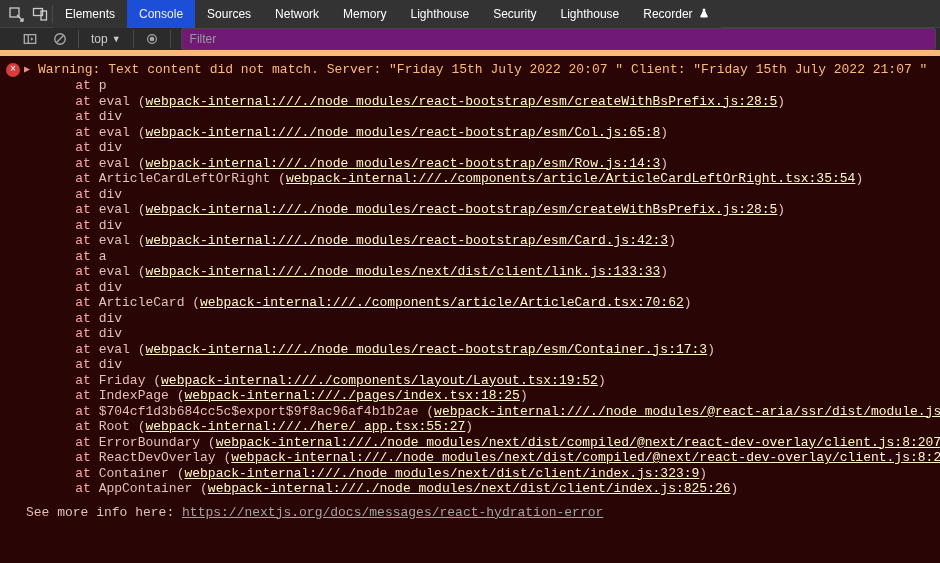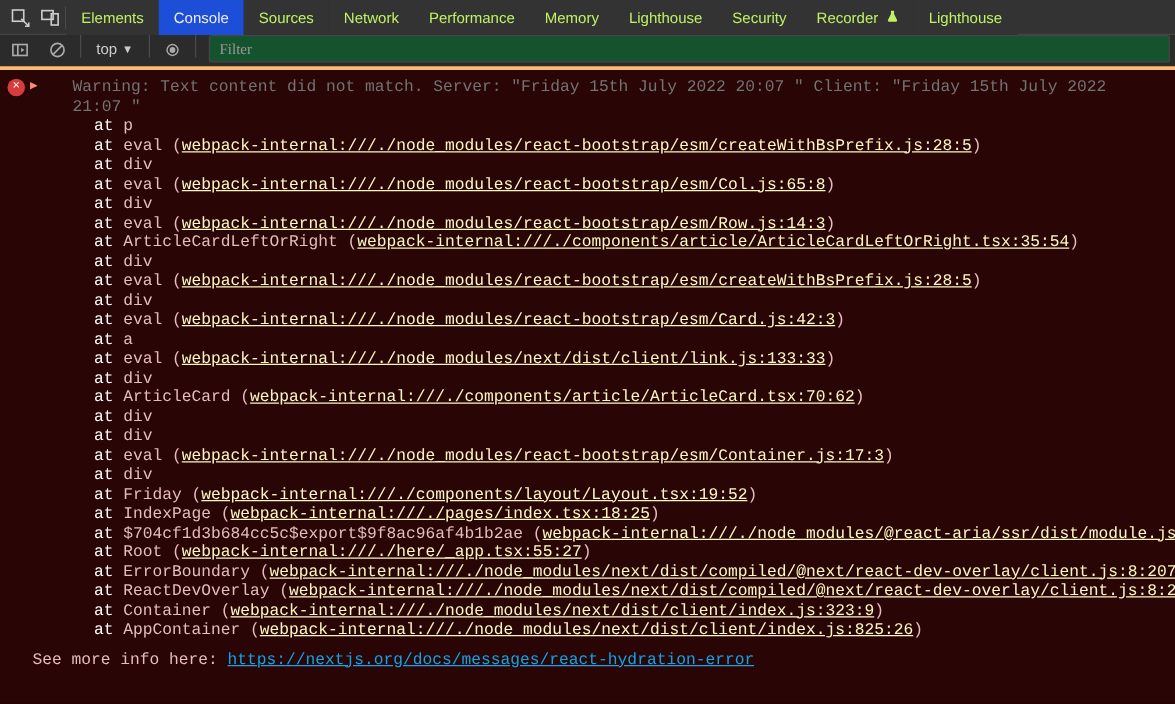--- a/index.html
+++ b/index.html
@@ -27,34 +27,35 @@
     align-items: center;
     justify-content: center;
     color: #ccc;
   }
   .tab-icon svg { width: 16px; height: 16px; }
   .tab {
     padding: 0 12px;
     height: 28px;
     line-height: 28px;
     font-size: 12px;
-    color: #bef264;
+    color: #ffffff;
     background: #333;
     cursor: default;
   }
   .tab.active {
     background: #1d4ed8;
     color: #eee;
   }
   .toolbar {
     display: flex;
+    align-items: center;
     height: 28px;
     background: #2b2b2b;
-    border-bottom: 3px solid #fdba74;
-    padding-left: 4px;
+    border-bottom: 6px solid #fdba74;
+    padding-left: 18px;
     gap: 6px;
   }
   .toolbar .tool {
     width: 24px;
     height: 24px;
     display: flex;
     align-items: center;
     justify-content: center;
     color: #aaa;
   }
@@ -77,28 +78,27 @@
     background: #4a4a4a;
   }
   .filter-wrap {
     flex: 1;
     height: 22px;
     margin: 0 4px 0 4px;
   }
   .filter {
     width: 100%;
     height: 22px;
-    background: #14532d;
+    background: #701a75;
     border: 1px solid #454545;
     border-radius: 2px;
     color: #ccc;
     font-size: 12px;
     padding: 0 8px;
     outline: none;
-    font-family: Liberation Serif, serif;
   }
   .filter::placeholder { color: #9a9a9a; }
   .console-body {
     width: 940px;
     height: calc(563px - 56px);
     overflow: hidden;
     background: #2a0505;
     padding: 6px 10px 6px 6px;
     font-family: Consolas, "Courier New", monospace;
     font-size: 13px;
@@ -127,41 +127,40 @@
     flex: 0 0 auto;
     color: #ff8a80;
     font-size: 10px;
     line-height: 16px;
   }
   .msg-text {
     flex: 1;
     white-space: pre-wrap;
   }
   .warning-line {
-    color: #737373;
-    margin-left: 20px;
+    color: #fdba74;
   }
   .stack {
     padding-left: 38px;
   }
   .stack-line { white-space: pre; }
-  .kw-at { color: #ffffff; }
+  .kw-at { color: #fca5a5; }
   .plain { color: #e6bdbd; }
   .paren { color: #e6bdbd; }
   .link {
     color: #fef9c3;
     text-decoration: underline;
     cursor: pointer;
   }
   .see-more {
     padding-left: 20px;
     margin-top: 8px;
     color: #e6bdbd;
   }
-  .see-more .link { color: #0ea5e9; }
+  .see-more .link { color: #a3a3a3; }
 </style>
 </head>
 <body>
 
 <div class="tab-strip">
   <div class="tab-icon">
     <svg viewBox="0 0 16 16" fill="none" stroke="currentColor" stroke-width="1.3">
       <rect x="2" y="2" width="9" height="9"></rect>
       <path d="M9 9 L15 15 M12 15 L15 15 L15 12"></path>
     </svg>
@@ -170,33 +169,32 @@
     <svg viewBox="0 0 16 16" fill="none" stroke="currentColor" stroke-width="1.3">
       <rect x="1.5" y="2.5" width="9" height="7"></rect>
       <rect x="9" y="5" width="5.5" height="9"></rect>
     </svg>
   </div>
   <div class="divider"></div>
   <div class="tab">Elements</div>
   <div class="tab active">Console</div>
   <div class="tab">Sources</div>
   <div class="tab">Network</div>
-  <div class="tab">Performance</div>
   <div class="tab">Memory</div>
   <div class="tab">Lighthouse</div>
   <div class="tab">Security</div>
+  <div class="tab">Lighthouse</div>
   <div class="tab">
     <span>Recorder</span>
     <span style="margin-left:3px;">
       <svg width="10" height="10" viewBox="0 0 16 16" fill="currentColor">
           <path d="M6 1h4v4l4 8a2 2 0 0 1-2 2H4a2 2 0 0 1-2-2l4-8V1z"></path>
         </svg>
     </span>
   </div>
-  <div class="tab">Lighthouse</div>
 </div>
 
 <div class="toolbar">
   <div class="tool">
     <svg viewBox="0 0 16 16" fill="none" stroke="currentColor" stroke-width="1.5">
       <rect x="1.5" y="3" width="13" height="10"></rect>
       <line x1="6" y1="3" x2="6" y2="13"></line>
       <path d="M9 6 L12 8 L9 10" fill="currentColor" stroke="none"></path>
     </svg>
   </div>

